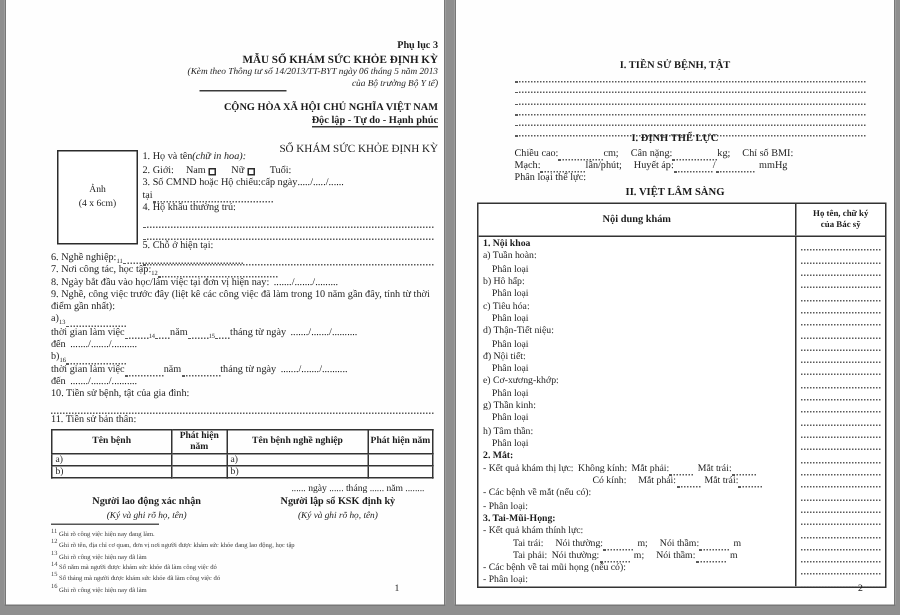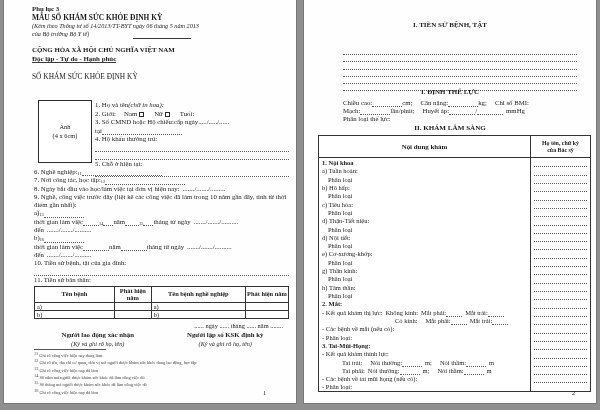--- a/index.html
+++ b/index.html
@@ -14,21 +14,21 @@
   .ln{display:flex;align-items:flex-end;font-size:6.8px;line-height:8.3px;white-space:nowrap}
   .ln span{flex:0 0 auto}
   .dots{border-bottom:1px dotted #5a5a5a;height:6.5px;flex:0 0 auto}
   .grow{flex:1 1 auto}
   .w10{width:10px}.w14{width:14px}.w16{width:16px}.w20{width:20px}.w26{width:26px}.w30{width:30px}.w40{width:40px}.w80{width:80px}
   .dotline{border-bottom:1px dotted #5a5a5a;height:8.3px}
   .g{margin-left:3px}.gg{margin-left:8px}
   sup{font-size:4.3px;line-height:1;vertical-align:super}
   .cb{width:5px;height:5px;border:1px solid #2b2b2b;display:inline-block;flex:0 0 auto;margin:0 2px 1px 2px;background:#fff}
   
-  .hdr1{position:absolute;top:5px;left:28px;right:4px;text-align:left}
+  .hdr1{position:absolute;top:27px;left:28px;right:4px;text-align:right}
   .t-app{font-size:6.8px;line-height:8px;font-weight:bold}
   .t-main{font-size:7.4px;line-height:9px;font-weight:bold}
   .t-sub{font-size:6.2px;line-height:7.6px;font-style:italic}
   .rule-c{width:58px;border-top:1px solid #3a3a3a;margin:1px auto 0 auto}
   .motto1{font-size:6.9px;line-height:8.6px;font-weight:bold;margin-top:7px}
   .motto2{font-size:6.9px;line-height:8.6px;font-weight:bold}
   .motto2 span{border-bottom:1px solid #3a3a3a;padding-bottom:.5px}
   .ftitle{font-size:7.4px;line-height:9px;font-weight:normal;margin-top:9px}
   .photo{position:absolute;left:34px;top:100px;width:54px;height:63px;border:1px solid #2b2b2b;display:flex;flex-direction:column;align-items:center;justify-content:center;font-size:6.4px;line-height:8.5px;background:#fff}
   #f15{position:absolute;top:101px;left:91px;right:7px}
@@ -47,21 +47,21 @@
   .s-n{font-size:6.2px;font-style:italic;line-height:7.6px}
   .fnotes{position:absolute;top:349px;left:30px;right:10px;color:#3c3c3c}
   .fnrule{width:72px;border-top:1px solid #555;margin-bottom:2px}
   .fn{font-size:4.4px;line-height:5.85px;white-space:nowrap;overflow:hidden}
   .pgnum{position:absolute;font-size:6.5px;line-height:7px}
   #p1 .pgnum{left:259px;top:389px}
   #p2 .pgnum{left:268px;top:389px}
   
   .hdr2{position:absolute;top:19px;left:0;right:0;text-align:center}
   .p2t1{font-size:7.3px;line-height:9px;font-weight:bold}
-  .p2t2{font-size:7px;line-height:8.8px;font-weight:bold;margin-top:2px}
+  .p2t2{font-size:7px;line-height:8.8px;font-weight:bold;margin-top:20px}
   #tiensu{position:absolute;top:48px;left:39px;width:234px}
   #tiensu .dotline{height:7.2px}
   #thl{position:absolute;top:88px;left:0;right:0;text-align:center;font-size:7px;font-weight:bold}
   #metrics{position:absolute;top:99px;left:39px;width:236px}
   #metrics .ln{line-height:8.2px}
   #kls{position:absolute;top:124px;left:0;right:0;text-align:center;font-size:7.1px;font-weight:bold}
   #ctable{position:absolute;top:135px;left:14px;width:273px;height:257px;border:1px solid #333;display:flex;flex-direction:column;background:#fff}
   .thead{display:flex;border-bottom:1px solid #333;height:22px;flex:0 0 auto}
   .thc1{width:212px;border-right:1px solid #333;display:flex;align-items:center;justify-content:center;font-weight:bold;font-size:6.9px}
   .thc2{flex:1;display:flex;flex-direction:column;align-items:center;justify-content:center;font-weight:bold;font-size:5.9px;line-height:6.8px;text-align:center}
@@ -306,21 +306,21 @@
       <span>/</span>
       <span class="dots w26"></span>
       <span class="g">mmHg</span>
     </div>
     <div class="ln">
       <span>Phân loại thể lực:</span>
       <span class="dots grow"></span>
     </div>
   </div>
 
-  <div id="kls">II. KHÁM LÂM SÀNG</div>
+  <div id="kls">II. VIỆT LÂM SÀNG</div>
 
   <div id="ctable">
     <div class="thead">
       <div class="thc1">Nội dung khám</div>
       <div class="thc2">
         <div>Họ tên, chữ ký</div>
         <div>của Bác sỹ</div>
       </div>
     </div>
     <div class="tbody">

